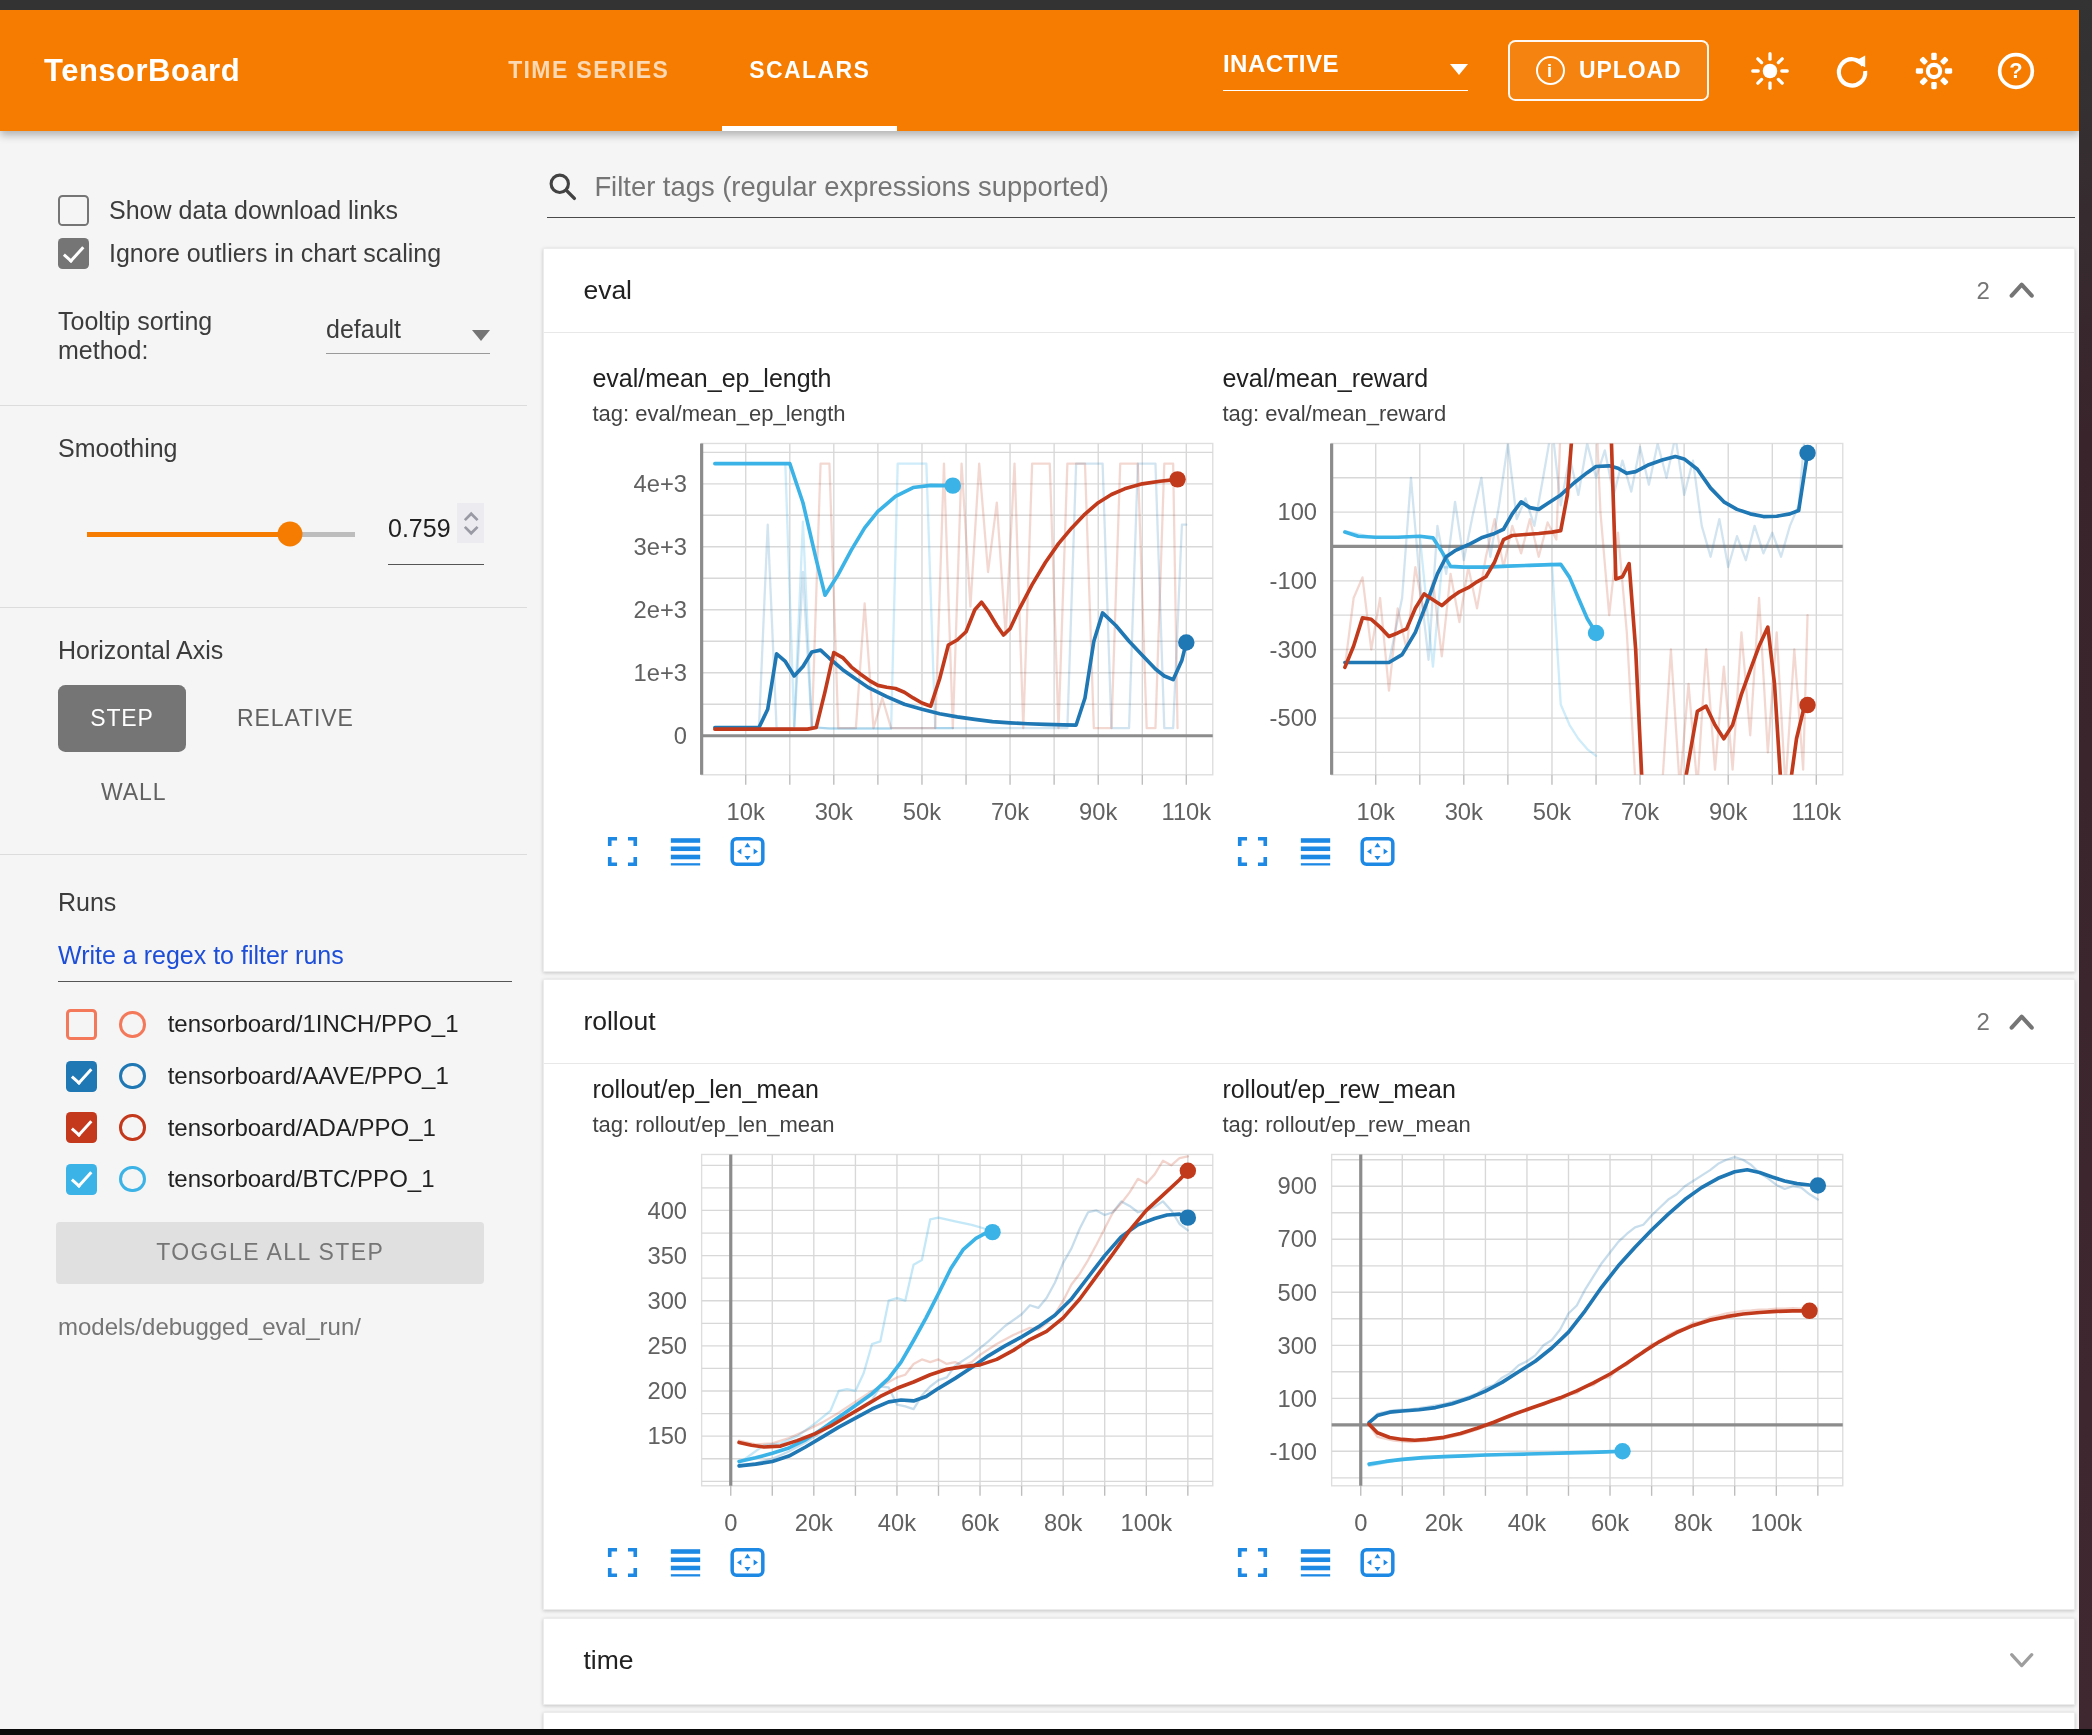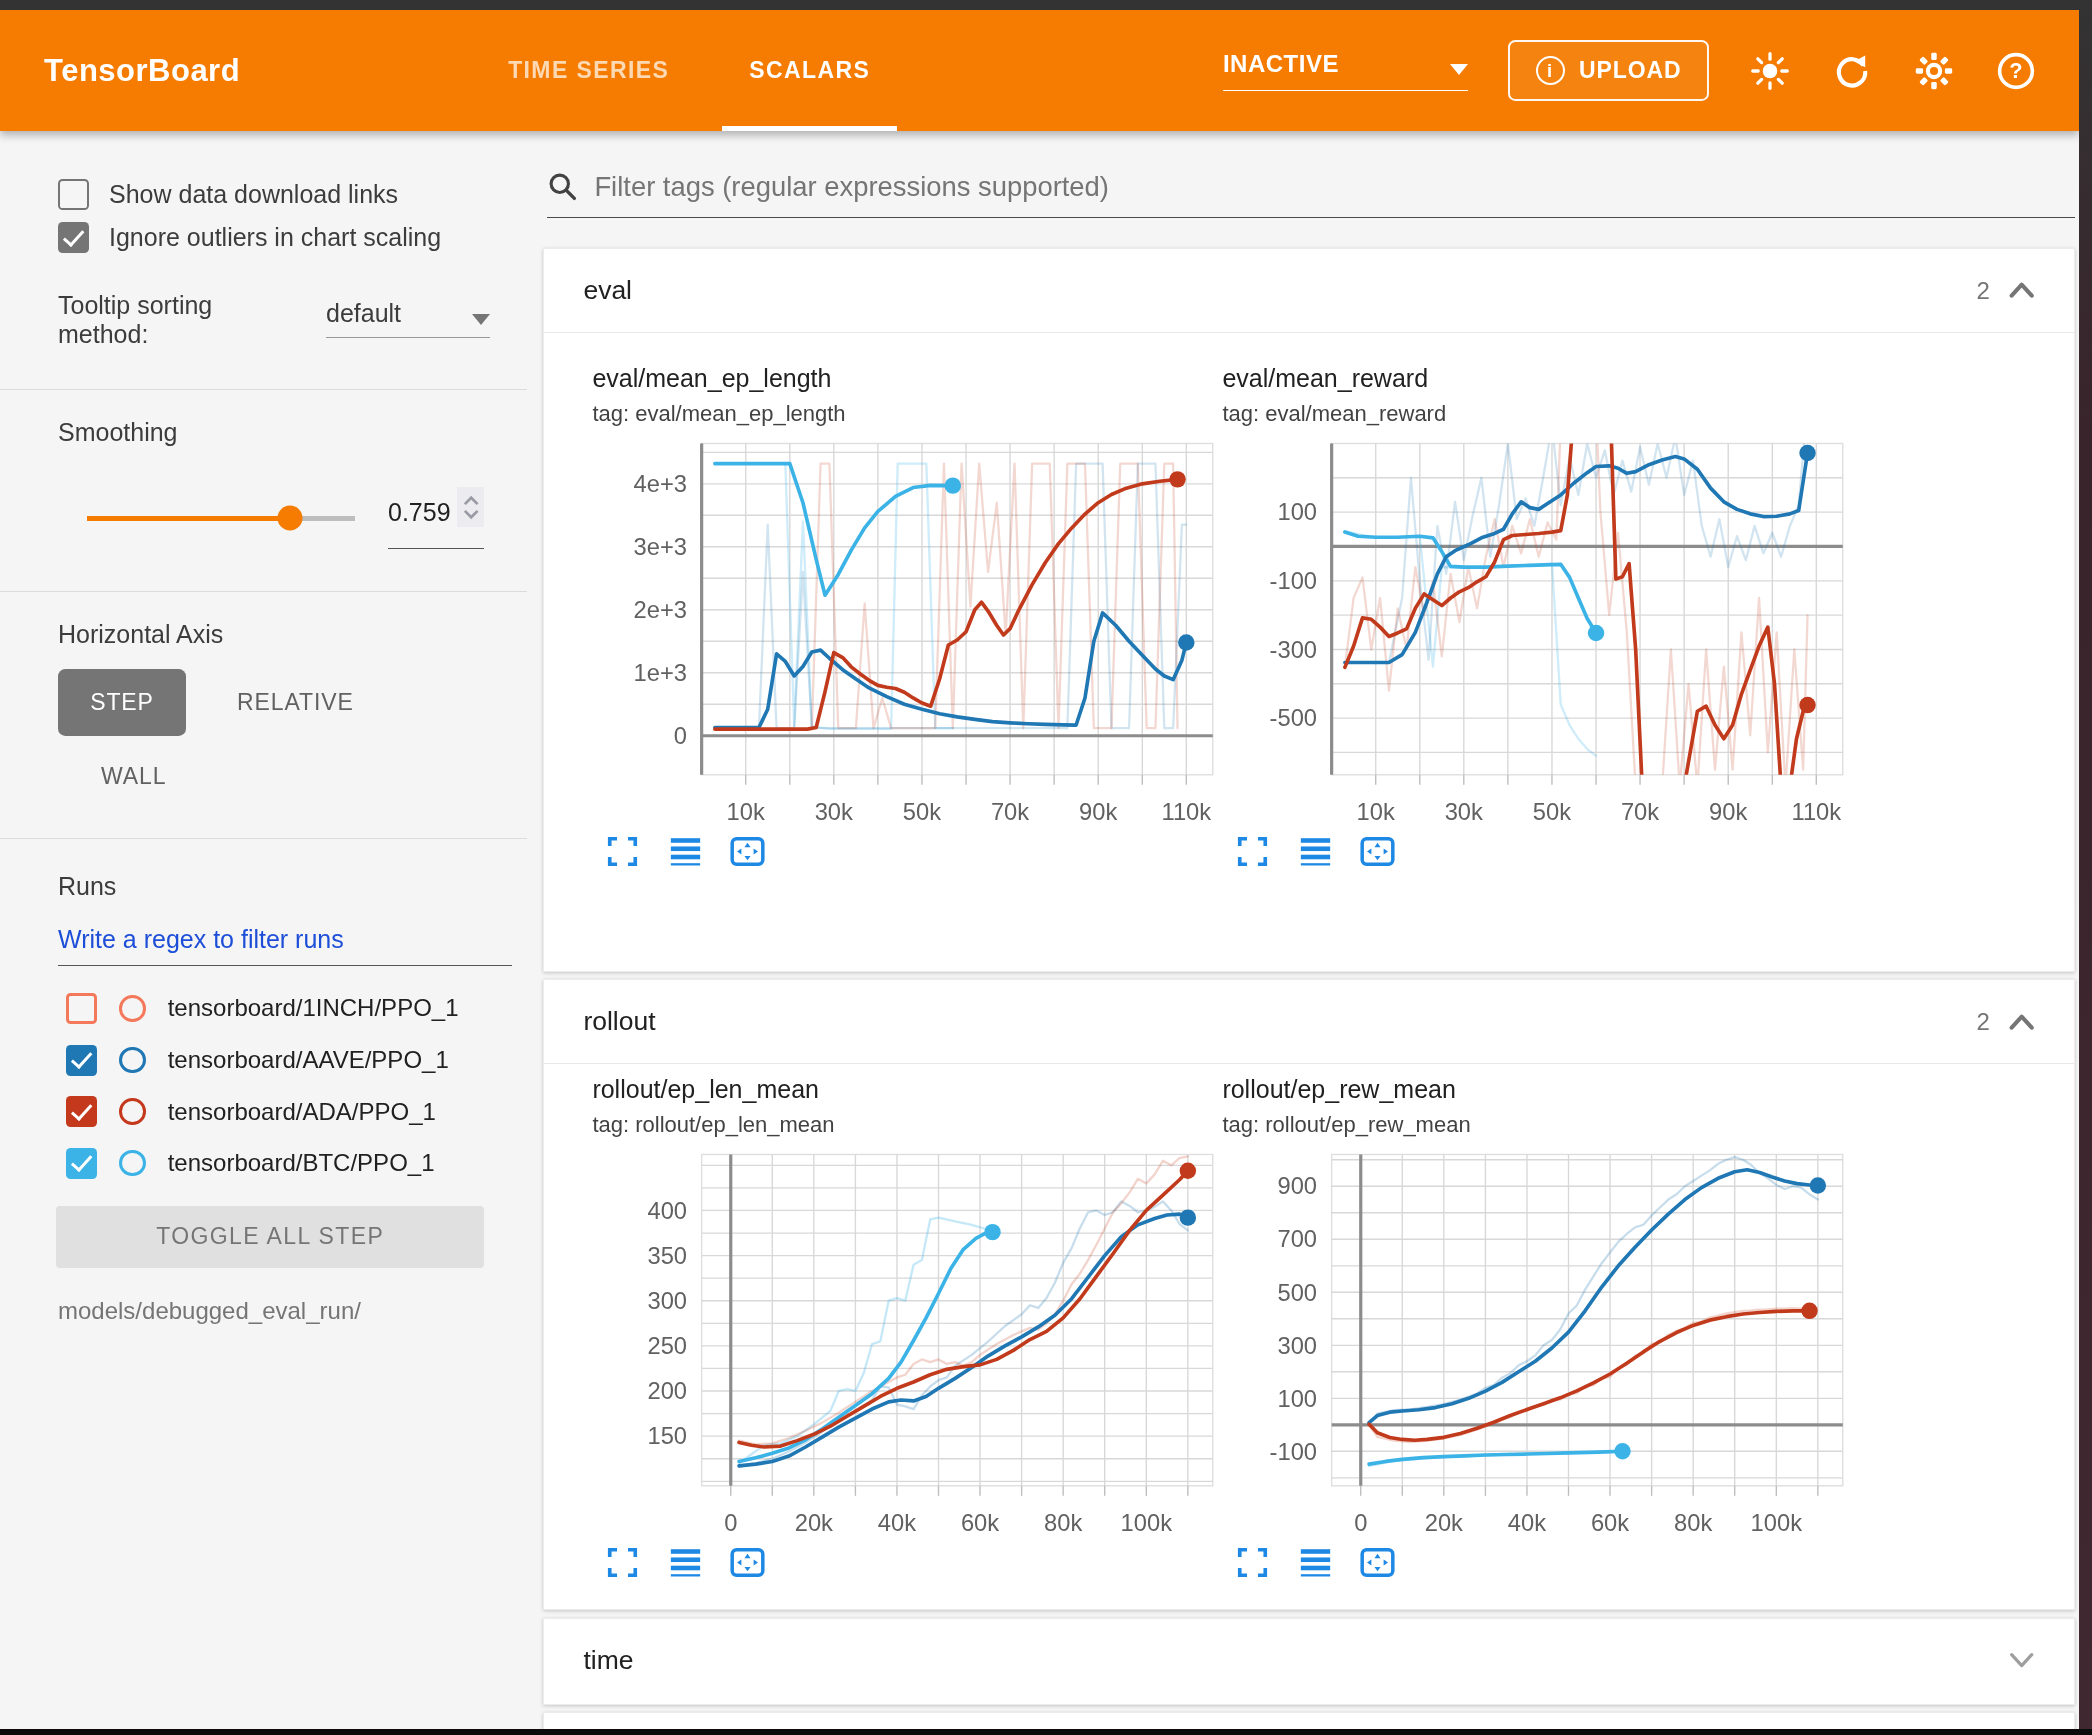--- a/index.html
+++ b/index.html
@@ -156,21 +156,21 @@
     <div class="hicon">
       <svg width="40" height="40" viewBox="0 0 44 44">
         <circle cx="22" cy="22" r="18" fill="none" stroke="#fff" stroke-width="4"></circle>
         <text x="22" y="30" text-anchor="middle" fill="#fff" font-size="24" font-weight="bold" font-family="Liberation Sans, sans-serif">?</text>
       </svg>
     </div>
   </div>
 </div>
 
 <div class="sidebar">
-  <div class="sb-pad" style="padding-top:48px">
+  <div class="sb-pad" style="padding-top:64px">
     <div class="check-row">
       <span class="checkbox unchecked"></span>
       <span>Show data download links</span>
     </div>
     <div class="check-row" style="margin-top:12px">
       <span class="checkbox checked"></span>
       <span>Ignore outliers in chart scaling</span>
     </div>
     <div class="tooltip-row">
       <div class="tooltip-label">Tooltip sorting method:</div>

